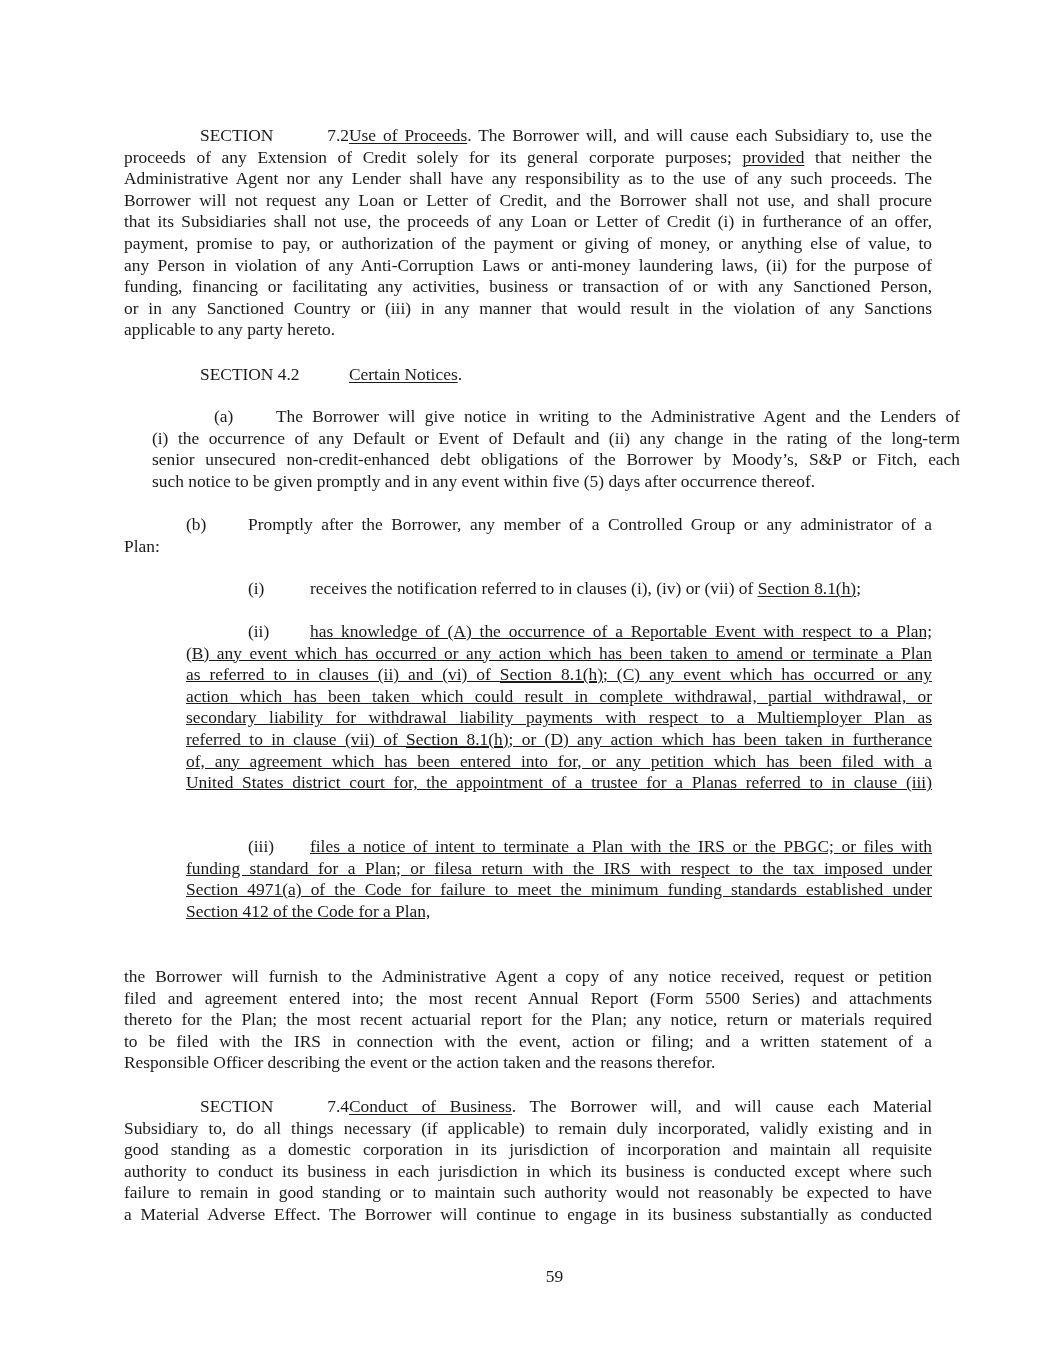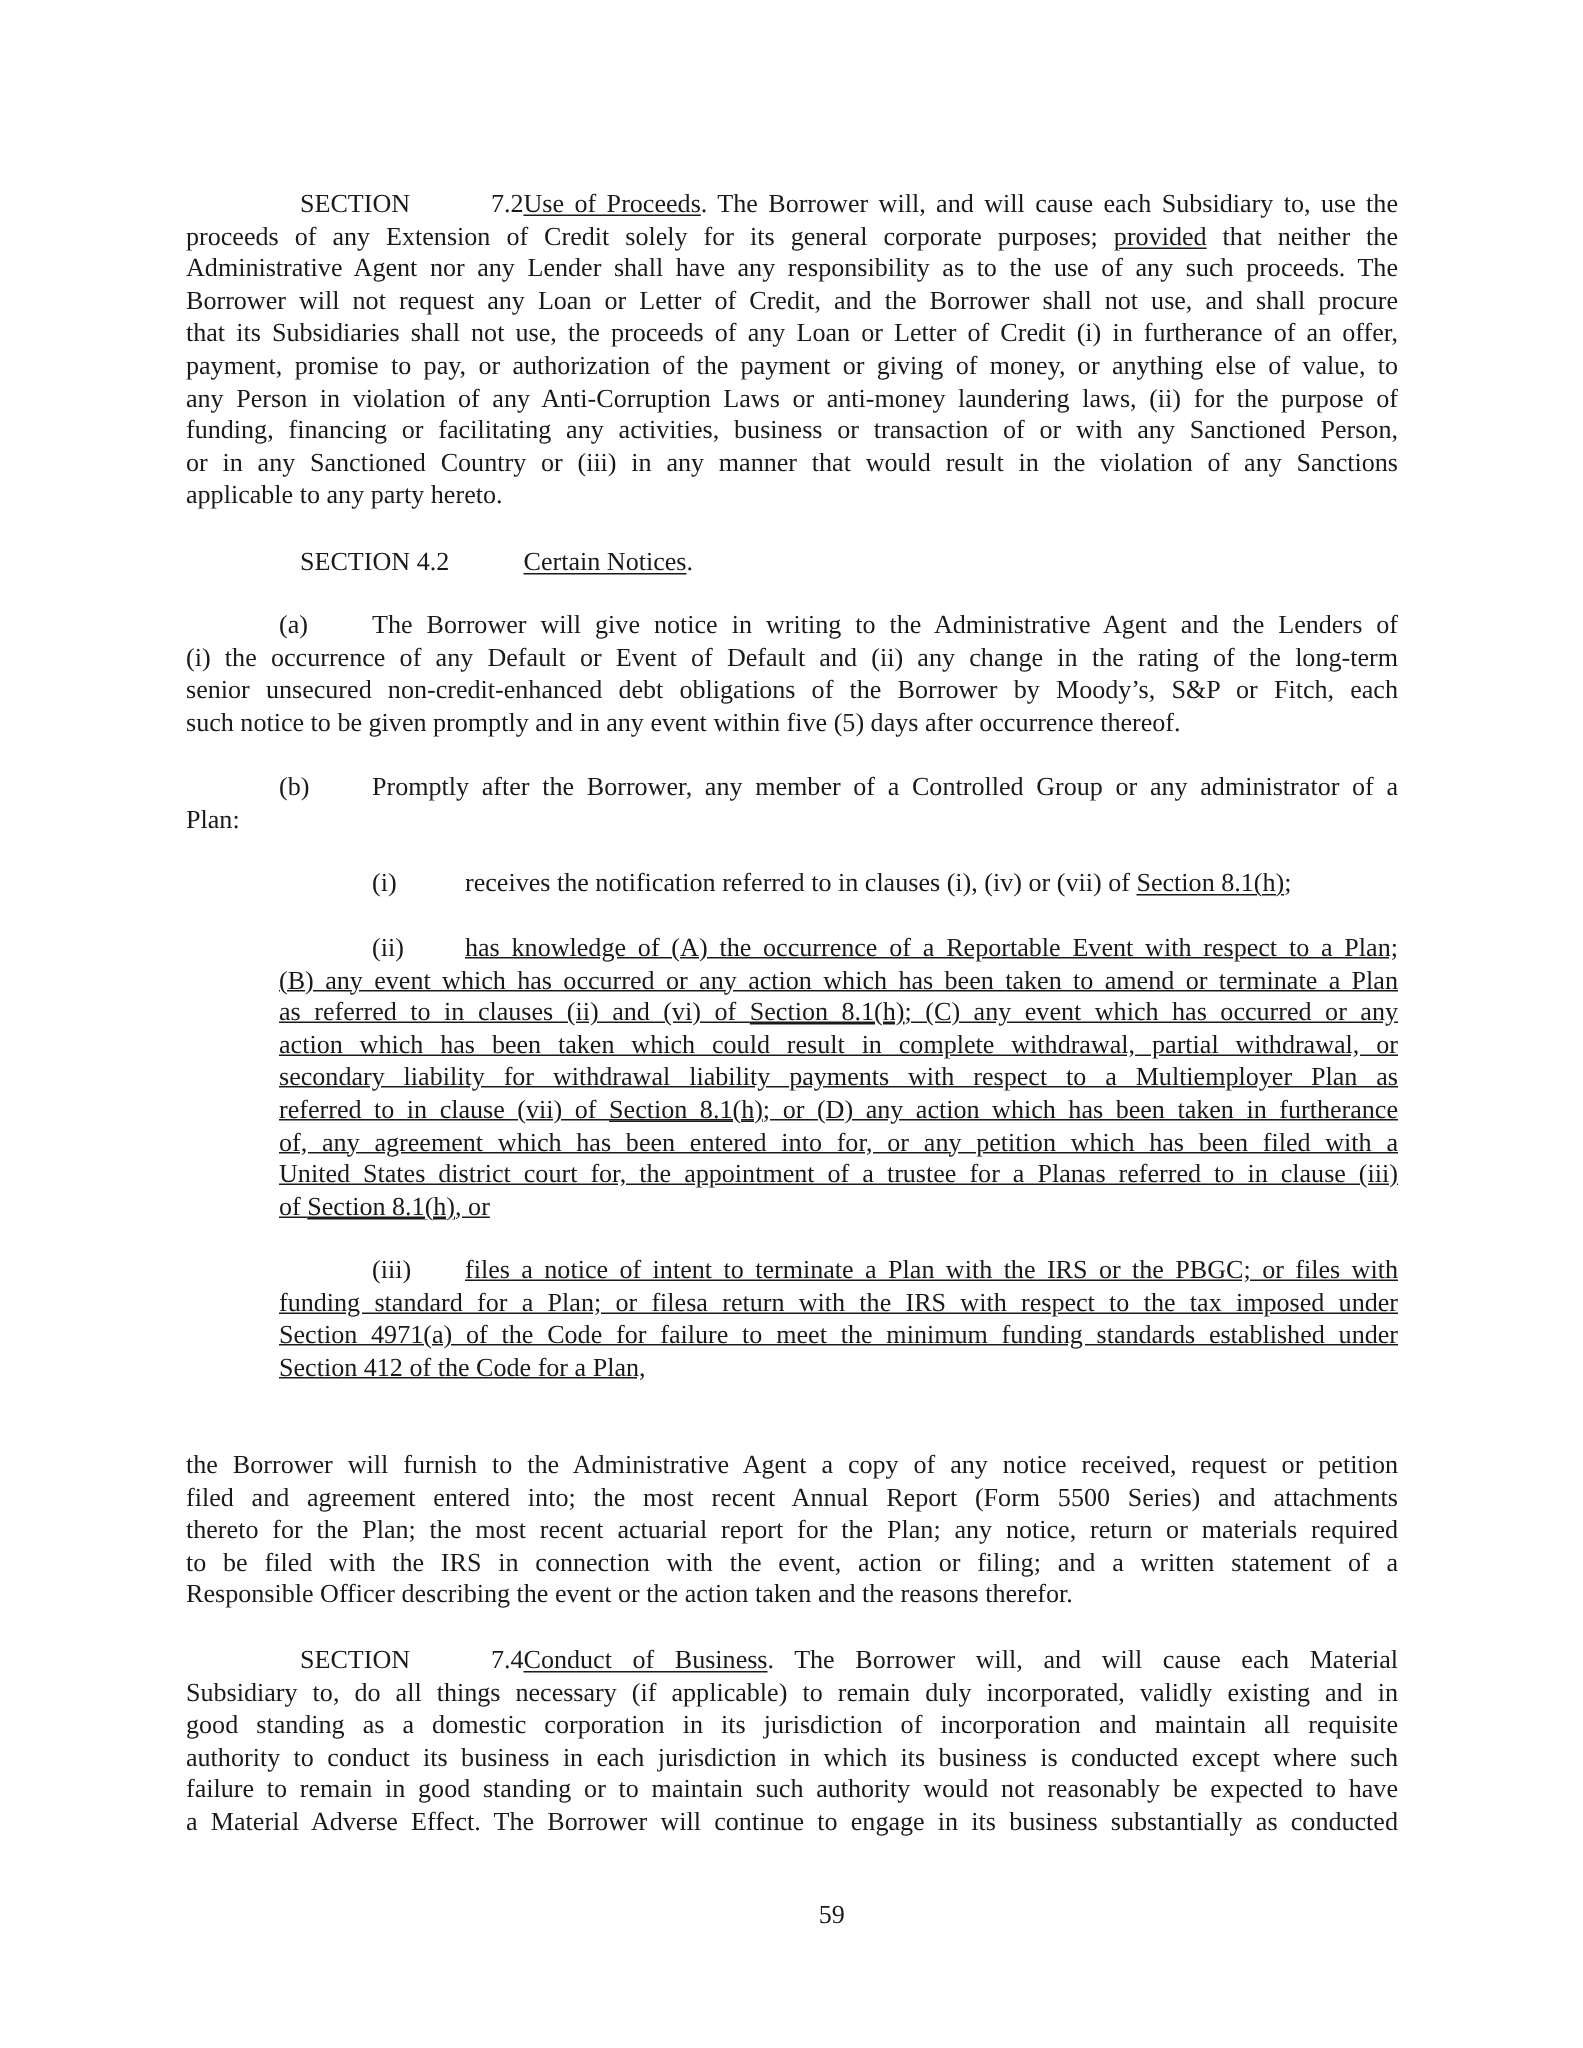--- a/index.html
+++ b/index.html
@@ -42,21 +42,21 @@
     <span class="line">any Person in violation of any Anti-Corruption Laws or anti-money laundering laws, (ii) for the purpose of</span>
     <span class="line">funding, financing or facilitating any activities, business or transaction of or with any Sanctioned Person,</span>
     <span class="line">or in any Sanctioned Country or (iii) in any manner that would result in the violation of any Sanctions</span>
     <span class="line last">applicable to any party hereto.</span>
   </div>
 
   <div class="block" style="top:364px;">
     <span class="line last indent"><span class="secnum">SECTION 4.2</span><span class="u">Certain Notices</span><span>.</span></span>
   </div>
 
-  <div class="block" style="top:406px;">
+  <div class="block" style="top:406px;margin-left:28px;">
     <span class="line indent"><span class="lbl">(a)</span><span>The Borrower will give notice in writing to the Administrative Agent and the Lenders of</span></span>
     <span class="line">(i) the occurrence of any Default or Event of Default and (ii) any change in the rating of the long-term</span>
     <span class="line">senior unsecured non-credit-enhanced debt obligations of the Borrower by Moody’s, S&amp;P or Fitch, each</span>
     <span class="line last">such notice to be given promptly  and in any event within five (5) days after occurrence thereof.</span>
   </div>
 
   <div class="block" style="top:514px;">
     <span class="line indent"><span class="lbl">(b)</span><span>Promptly after the Borrower, any member of a Controlled Group or any administrator of a</span></span>
     <span class="line last">Plan:</span>
   </div>
@@ -67,21 +67,20 @@
 
   <div class="block sub" style="top:621px;">
     <span class="line indent"><span class="lbl">(ii)</span><span>has knowledge of (A) the occurrence of a Reportable Event with respect to a Plan;</span></span>
     <span class="line">(B) any event which has occurred or any action which has been taken to amend or terminate a Plan</span>
     <span class="line"><span>as referred to in clauses (ii) and (vi) of </span><span class="u">Section 8.1(h)</span><span>; (C) any event which has occurred or any</span></span>
     <span class="line">action which has been taken which could result in complete withdrawal, partial withdrawal, or</span>
     <span class="line">secondary liability for withdrawal liability payments with respect to a Multiemployer Plan as</span>
     <span class="line"><span>referred to in clause (vii) of </span><span class="u">Section 8.1(h)</span><span>; or (D) any action which has been taken in furtherance</span></span>
     <span class="line">of, any agreement which has been entered into for, or any  petition which has been filed with a</span>
     <span class="line">United States district court for, the appointment of a trustee for a Planas referred to in clause (iii)</span>
-    <span class="line last"><span>of </span><span class="u">Section 8.1(h)</span><span>, or</span></span>
   </div>
 
   <div class="block sub" style="top:836px;">
     <span class="line indent"><span class="lbl">(iii)</span><span>files a notice of intent to terminate a Plan with the IRS or the PBGC; or files  with</span></span>
     <span class="line">funding standard for a Plan; or filesa return with the IRS with respect to the tax imposed under</span>
     <span class="line">Section 4971(a) of the Code for failure to meet the minimum funding standards established under</span>
     <span class="line last">Section 412 of the Code for a Plan,</span>
   </div>
 
   <div class="block" style="top:966px;">

